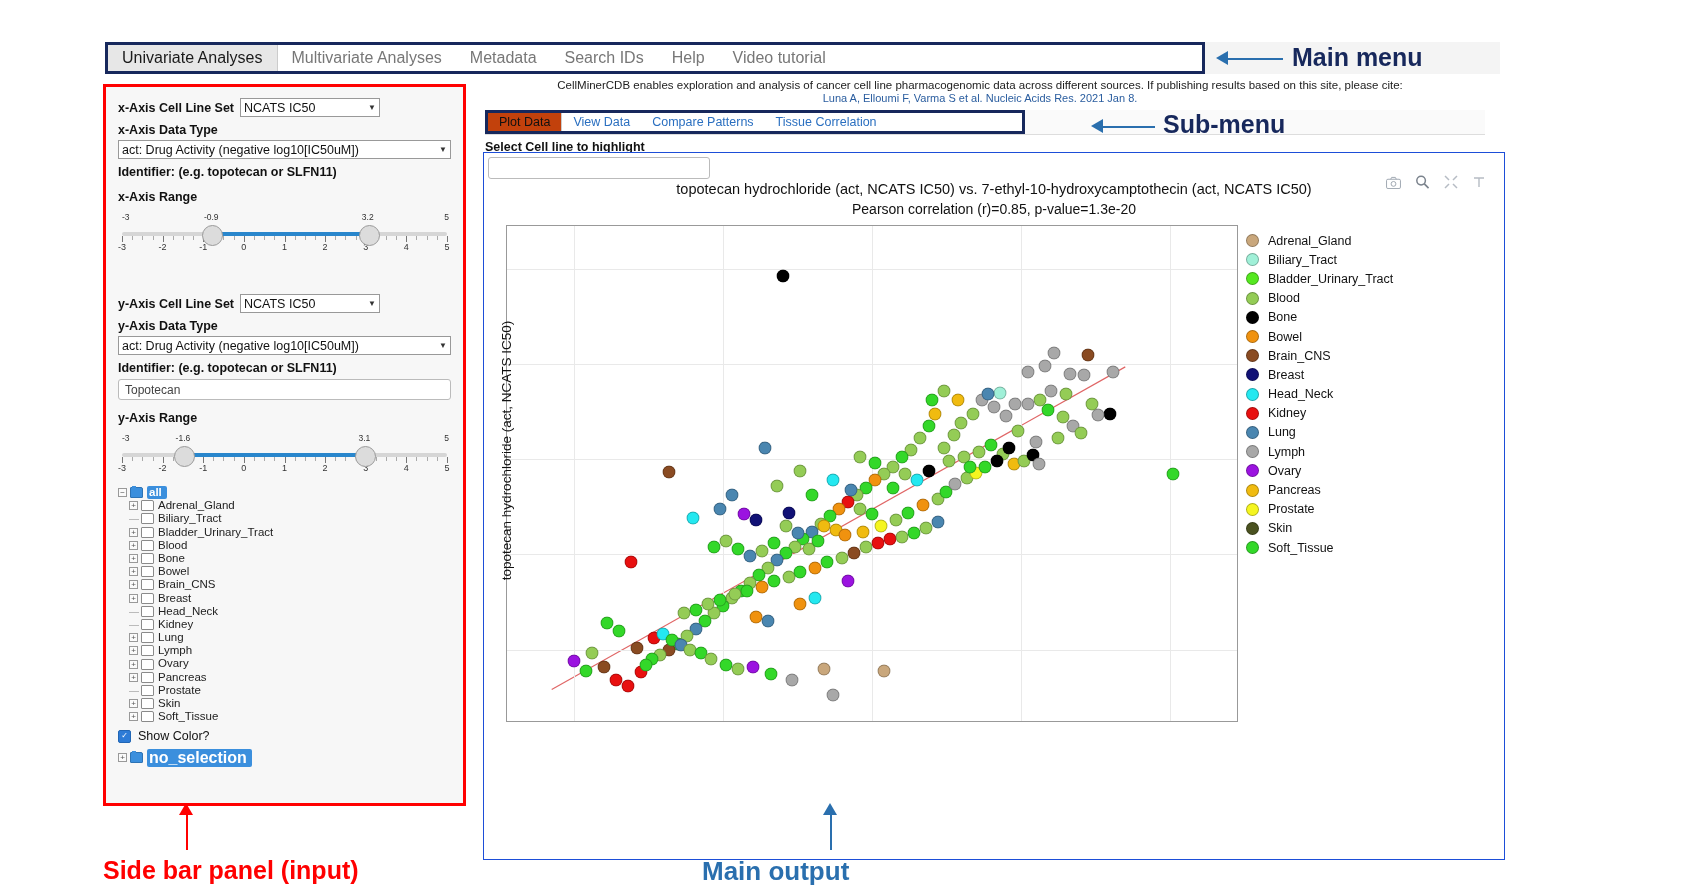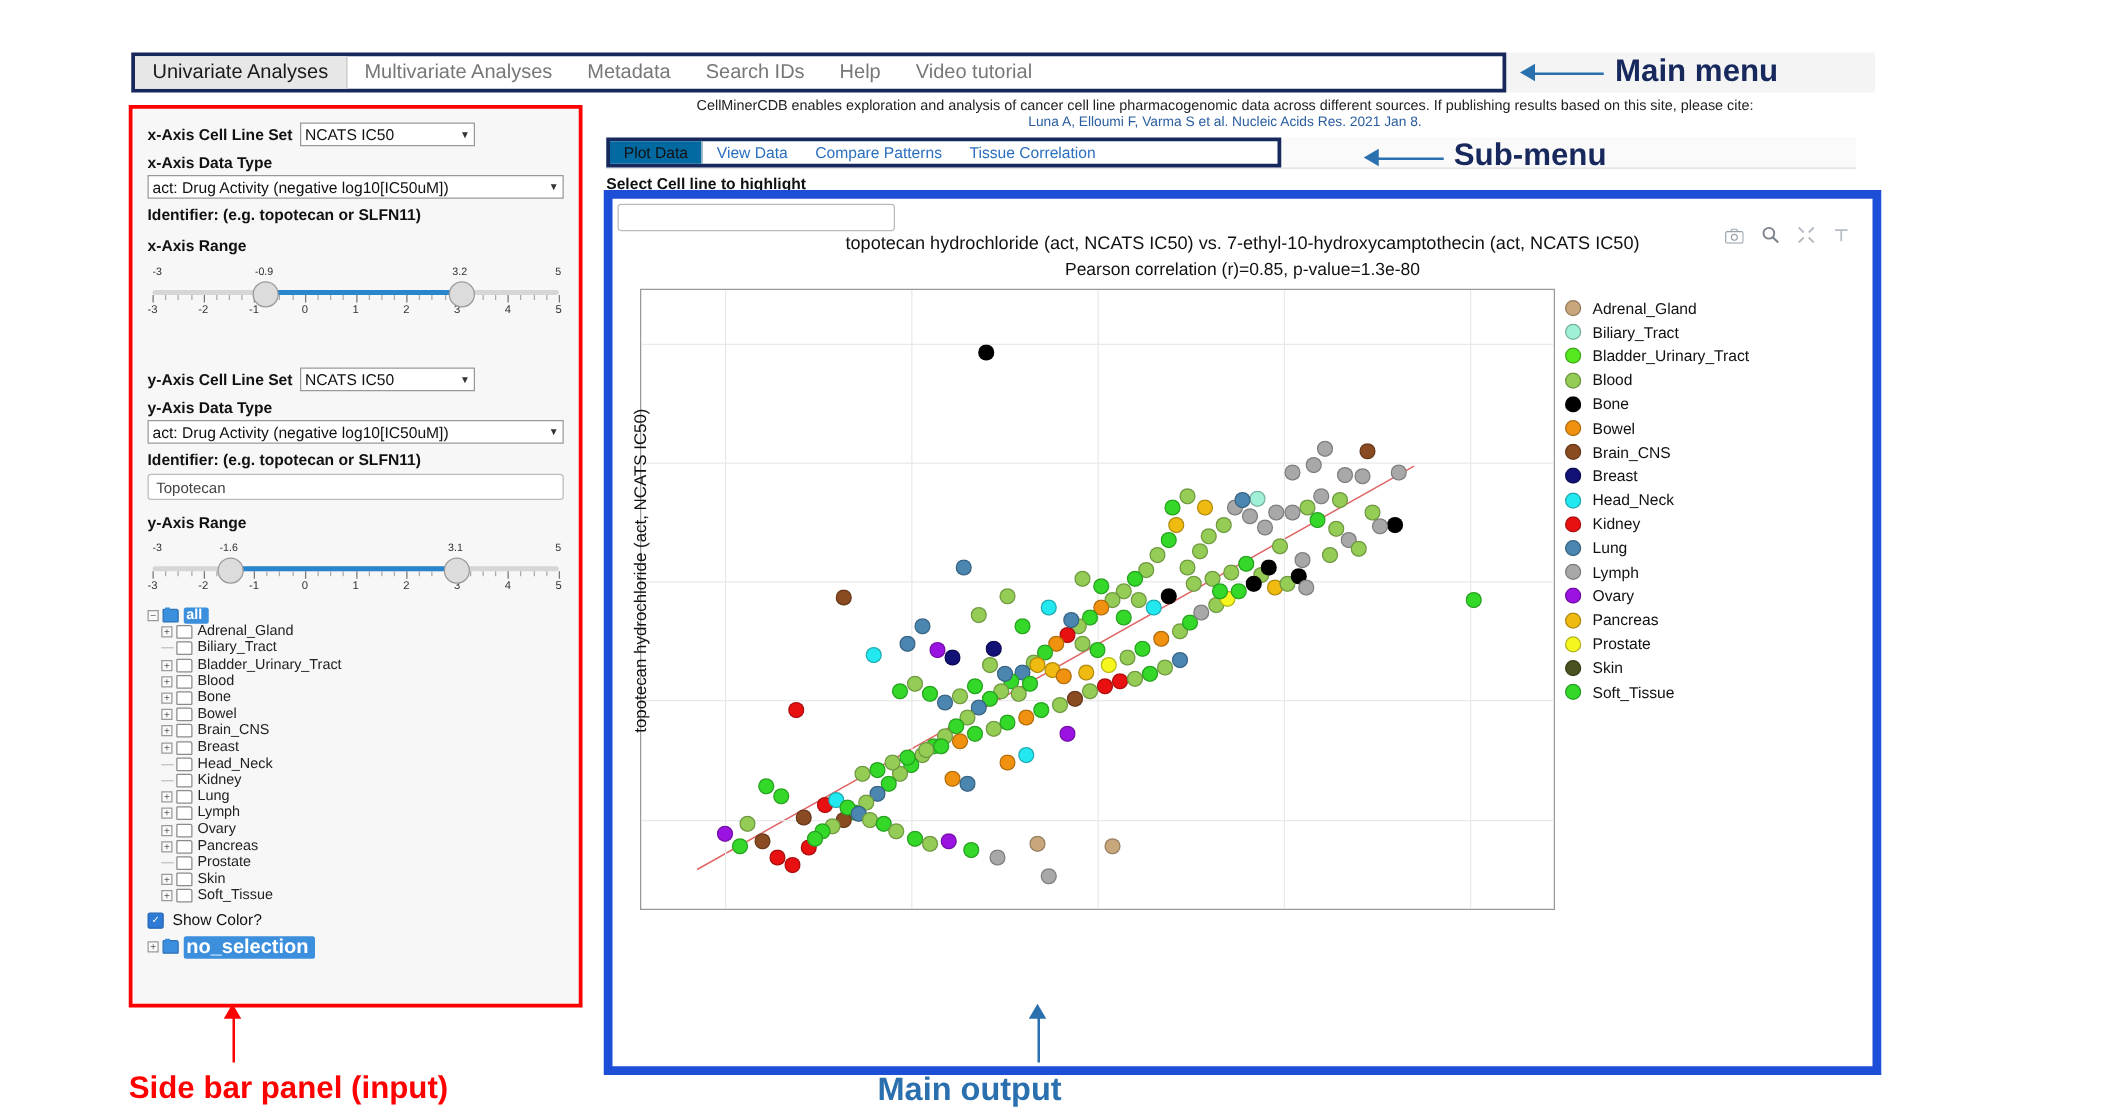--- a/index.html
+++ b/index.html
@@ -114,36 +114,36 @@
     position:absolute;left:470px;top:92px;width:1020px;text-align:center;
     font-size:11px;color:#2a5d9f;
   }
   #submenu{
     position:absolute;left:485px;top:110px;width:540px;height:24px;
     border:3px solid #17285c;box-sizing:border-box;background:#fff;display:flex;
   }
   .sub-tab{
     display:flex;align-items:center;padding:0 11px;font-size:12.5px;color:#2a6fc0;cursor:pointer;
   }
-  .sub-tab.active{color:#111;border-right:1px solid #ccc;background:#0369a1;justify-content:flex-end;}
+  .sub-tab.active{color:#111;border-right:1px solid #ccc;background:#c2410c;justify-content:flex-end;}
   #submenu-strip{
     position:absolute;left:485px;top:110px;width:1000px;height:24px;background:#fafafa;z-index:-1;
     border-bottom:1px solid #ddd;
   }
   #highlight-label{
     position:absolute;left:485px;top:140px;font-size:12.5px;font-weight:bold;color:#111;
   }
   #highlight-box{
     position:absolute;left:487px;top:156px;width:220px;height:20px;
     border:1px solid #bbb;border-radius:3px;background:#fff;
   }
   
   #main-output{
     position:absolute;left:483px;top:152px;width:1022px;height:708px;
-    border:7px solid #1d4ed8;box-sizing:border-box;background:#fff;
+    border:1px solid #1d4ed8;box-sizing:border-box;background:#fff;
   }
   #plot-toolbar{
     position:absolute;right:18px;top:22px;display:flex;gap:14px;align-items:center;
     color:#9aa3ad;
   }
   #plot-toolbar svg{display:block;}
   #chart-title{
     position:absolute;left:0;top:28px;width:100%;text-align:center;
     font-size:14.5px;color:#111;
   }
@@ -522,21 +522,21 @@
         </svg>
     </span>
     <span>
       <svg width="14" height="14" viewBox="0 0 14 14">
           <path d="M2 3 H12 M7 3 V12" stroke="#b6bcc4" stroke-width="1.4" fill="none"></path>
         </svg>
     </span>
   </div>
 
   <div id="chart-title">topotecan hydrochloride (act, NCATS IC50) vs. 7-ethyl-10-hydroxycamptothecin (act, NCATS IC50)</div>
-  <div id="chart-subtitle">Pearson correlation (r)=0.85, p-value=1.3e-80</div>
+  <div id="chart-subtitle">Pearson correlation (r)=0.85, p-value=1.3e-20</div>
 
   <div id="plot-area">
     <svg id="trendline" viewBox="0 0 730 495">
         <line x1="44.693877551020414" y1="463.58653846153845" x2="618.265306122449" y2="140.88461538461542" stroke="#e06666" stroke-width="1.2"></line>
       </svg>
   <div class="grid-v" style="left: 67.0408px;"></div>
       <div class="xtickm" style="left: 67.0408px;"></div>
       <div class="grid-v" style="left: 216.02px;"></div>
       <div class="xtickm" style="left: 216.02px;"></div>
       <div class="grid-v" style="left: 365px;"></div>

